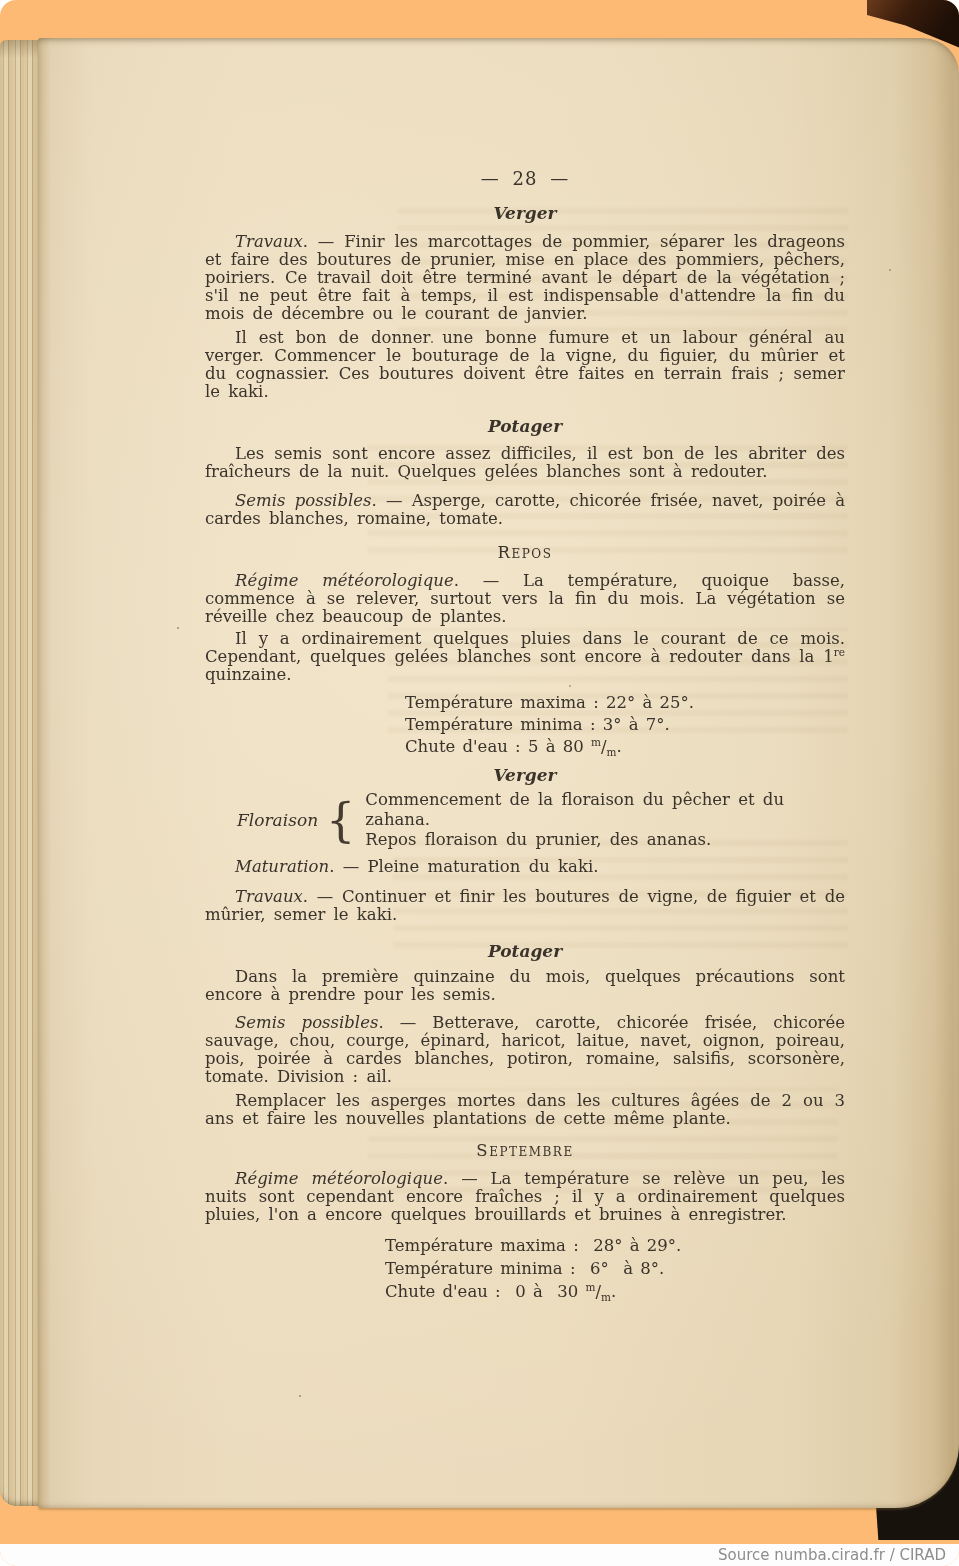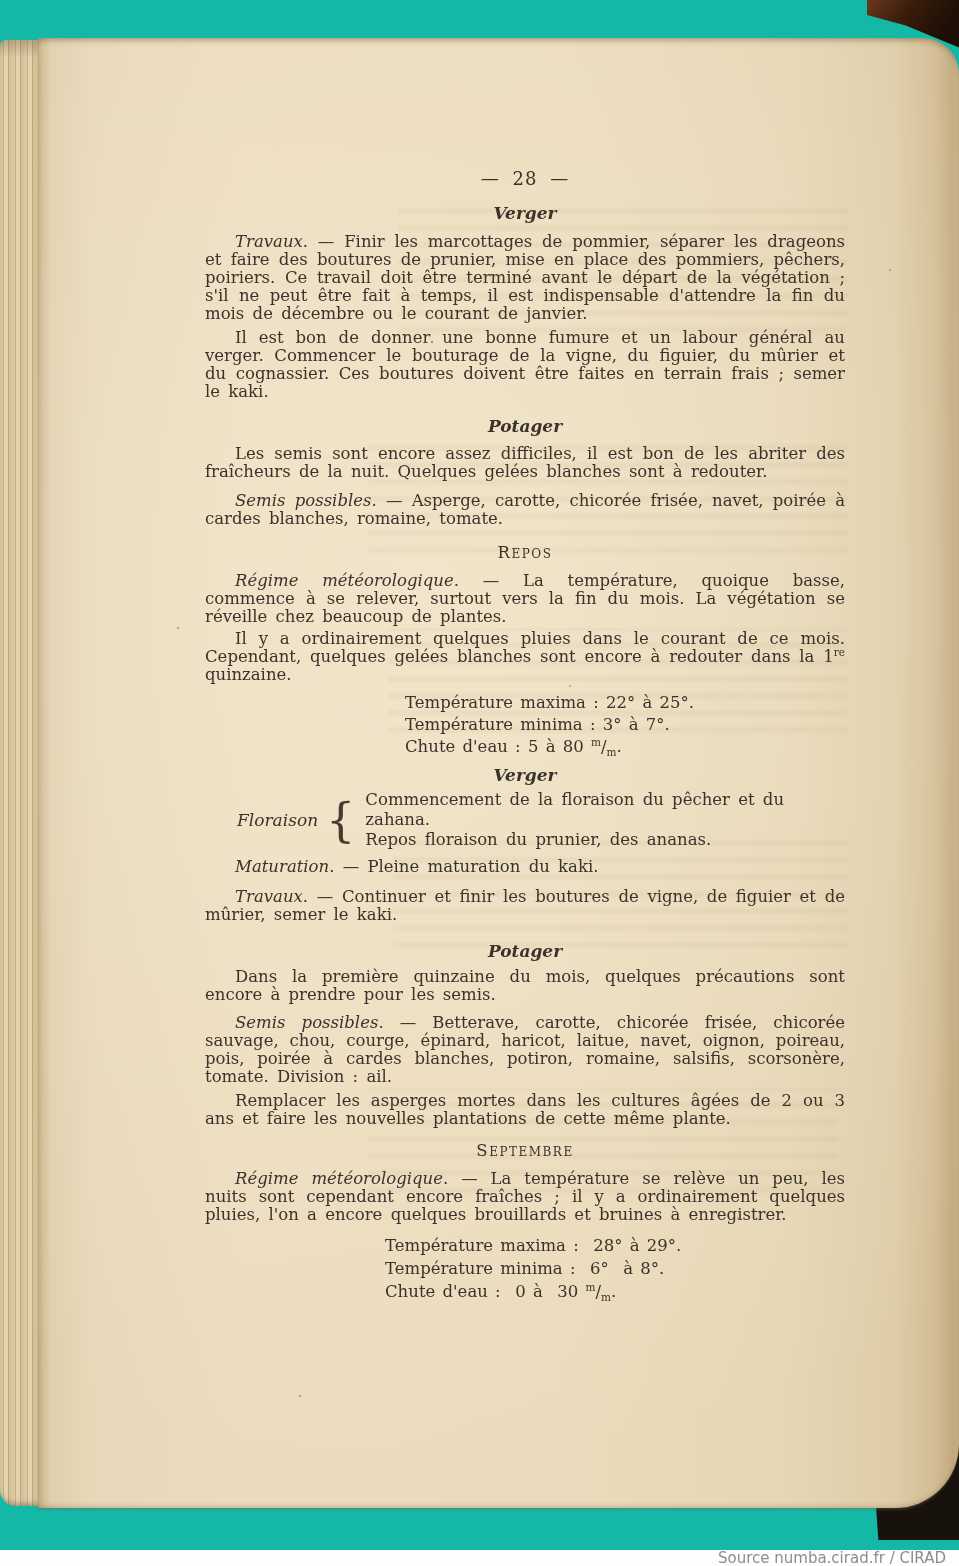--- a/index.html
+++ b/index.html
@@ -1,19 +1,19 @@
 <!DOCTYPE html>
 <html><head>
 <meta charset="utf-8">
 <style>
   * { margin:0; padding:0; box-sizing:border-box; }
   html,body { width:959px; height:1566px; }
   body { font-family:"DejaVu Serif", serif; overflow:hidden; }
 
-  #scan { position:relative; width:959px; height:1566px; background:#14b8a6; overflow:hidden; }
+  #scan { position:relative; width:959px; height:1566px; background:#fdba74; overflow:hidden;border-radius:16px; }
 
   
   .cover-top-right { position:absolute; top:0; right:0; width:92px; height:58px;
     background:linear-gradient(125deg,#6b3a1c 0%,#3a1d0c 35%,#1d0f06 75%);
     clip-path:polygon(0 0,100% 0,100% 82%,42% 44%,0 26%); }
   .cover-bottom-right { position:absolute; right:0; bottom:26px; width:84px; height:116px;
     background:#18120d;
     clip-path:polygon(22% 0,100% 4%,100% 100%,4% 100%,0 58%,6% 26%); }
 
   
@@ -39,21 +39,21 @@
       radial-gradient(circle 1.8px at 532px 648px, rgba(85,65,38,.35) 0 55%, transparent 60%),
       radial-gradient(circle 2px at 262px 1358px, rgba(85,65,38,.4) 0 55%, transparent 60%),
       radial-gradient(circle 1.6px at 700px 1180px, rgba(85,65,38,.3) 0 55%, transparent 60%),
       radial-gradient(circle 1.8px at 852px 232px, rgba(85,65,38,.35) 0 55%, transparent 60%); }
 
   
   .bleed { position:absolute; pointer-events:none; opacity:.55; filter:blur(1.2px);
     background:repeating-linear-gradient(0deg, transparent 0 5px, rgba(150,118,74,.10) 5px 11px, transparent 11px 17px); }
 
   
-  .caption-strip { position:absolute; left:0; bottom:0; width:100%; height:16px; background:#fdfdfd;
+  .caption-strip { position:absolute; left:0; bottom:0; width:100%; height:22px; background:#fdfdfd;
     display:flex; align-items:center; justify-content:flex-end; padding-right:13px;
     font-family:"DejaVu Sans", sans-serif; font-size:15px; color:#8d8d8d; }
 
   
   .textblock { position:absolute; left:205px; top:170px; width:640px;
     color:#3a332b; font-size:16.5px; line-height:18px; text-align:justify; word-spacing:3px; }
   .pageno { text-align:center; font-size:18px; letter-spacing:1px; word-spacing:6px; }
   .h-it { text-align:center; font-style:italic; font-weight:bold; font-size:17px; }
   .h-caps { text-align:center; font-variant:small-caps; font-size:16.5px; letter-spacing:1.5px; }
   .para { text-indent:30px; }

